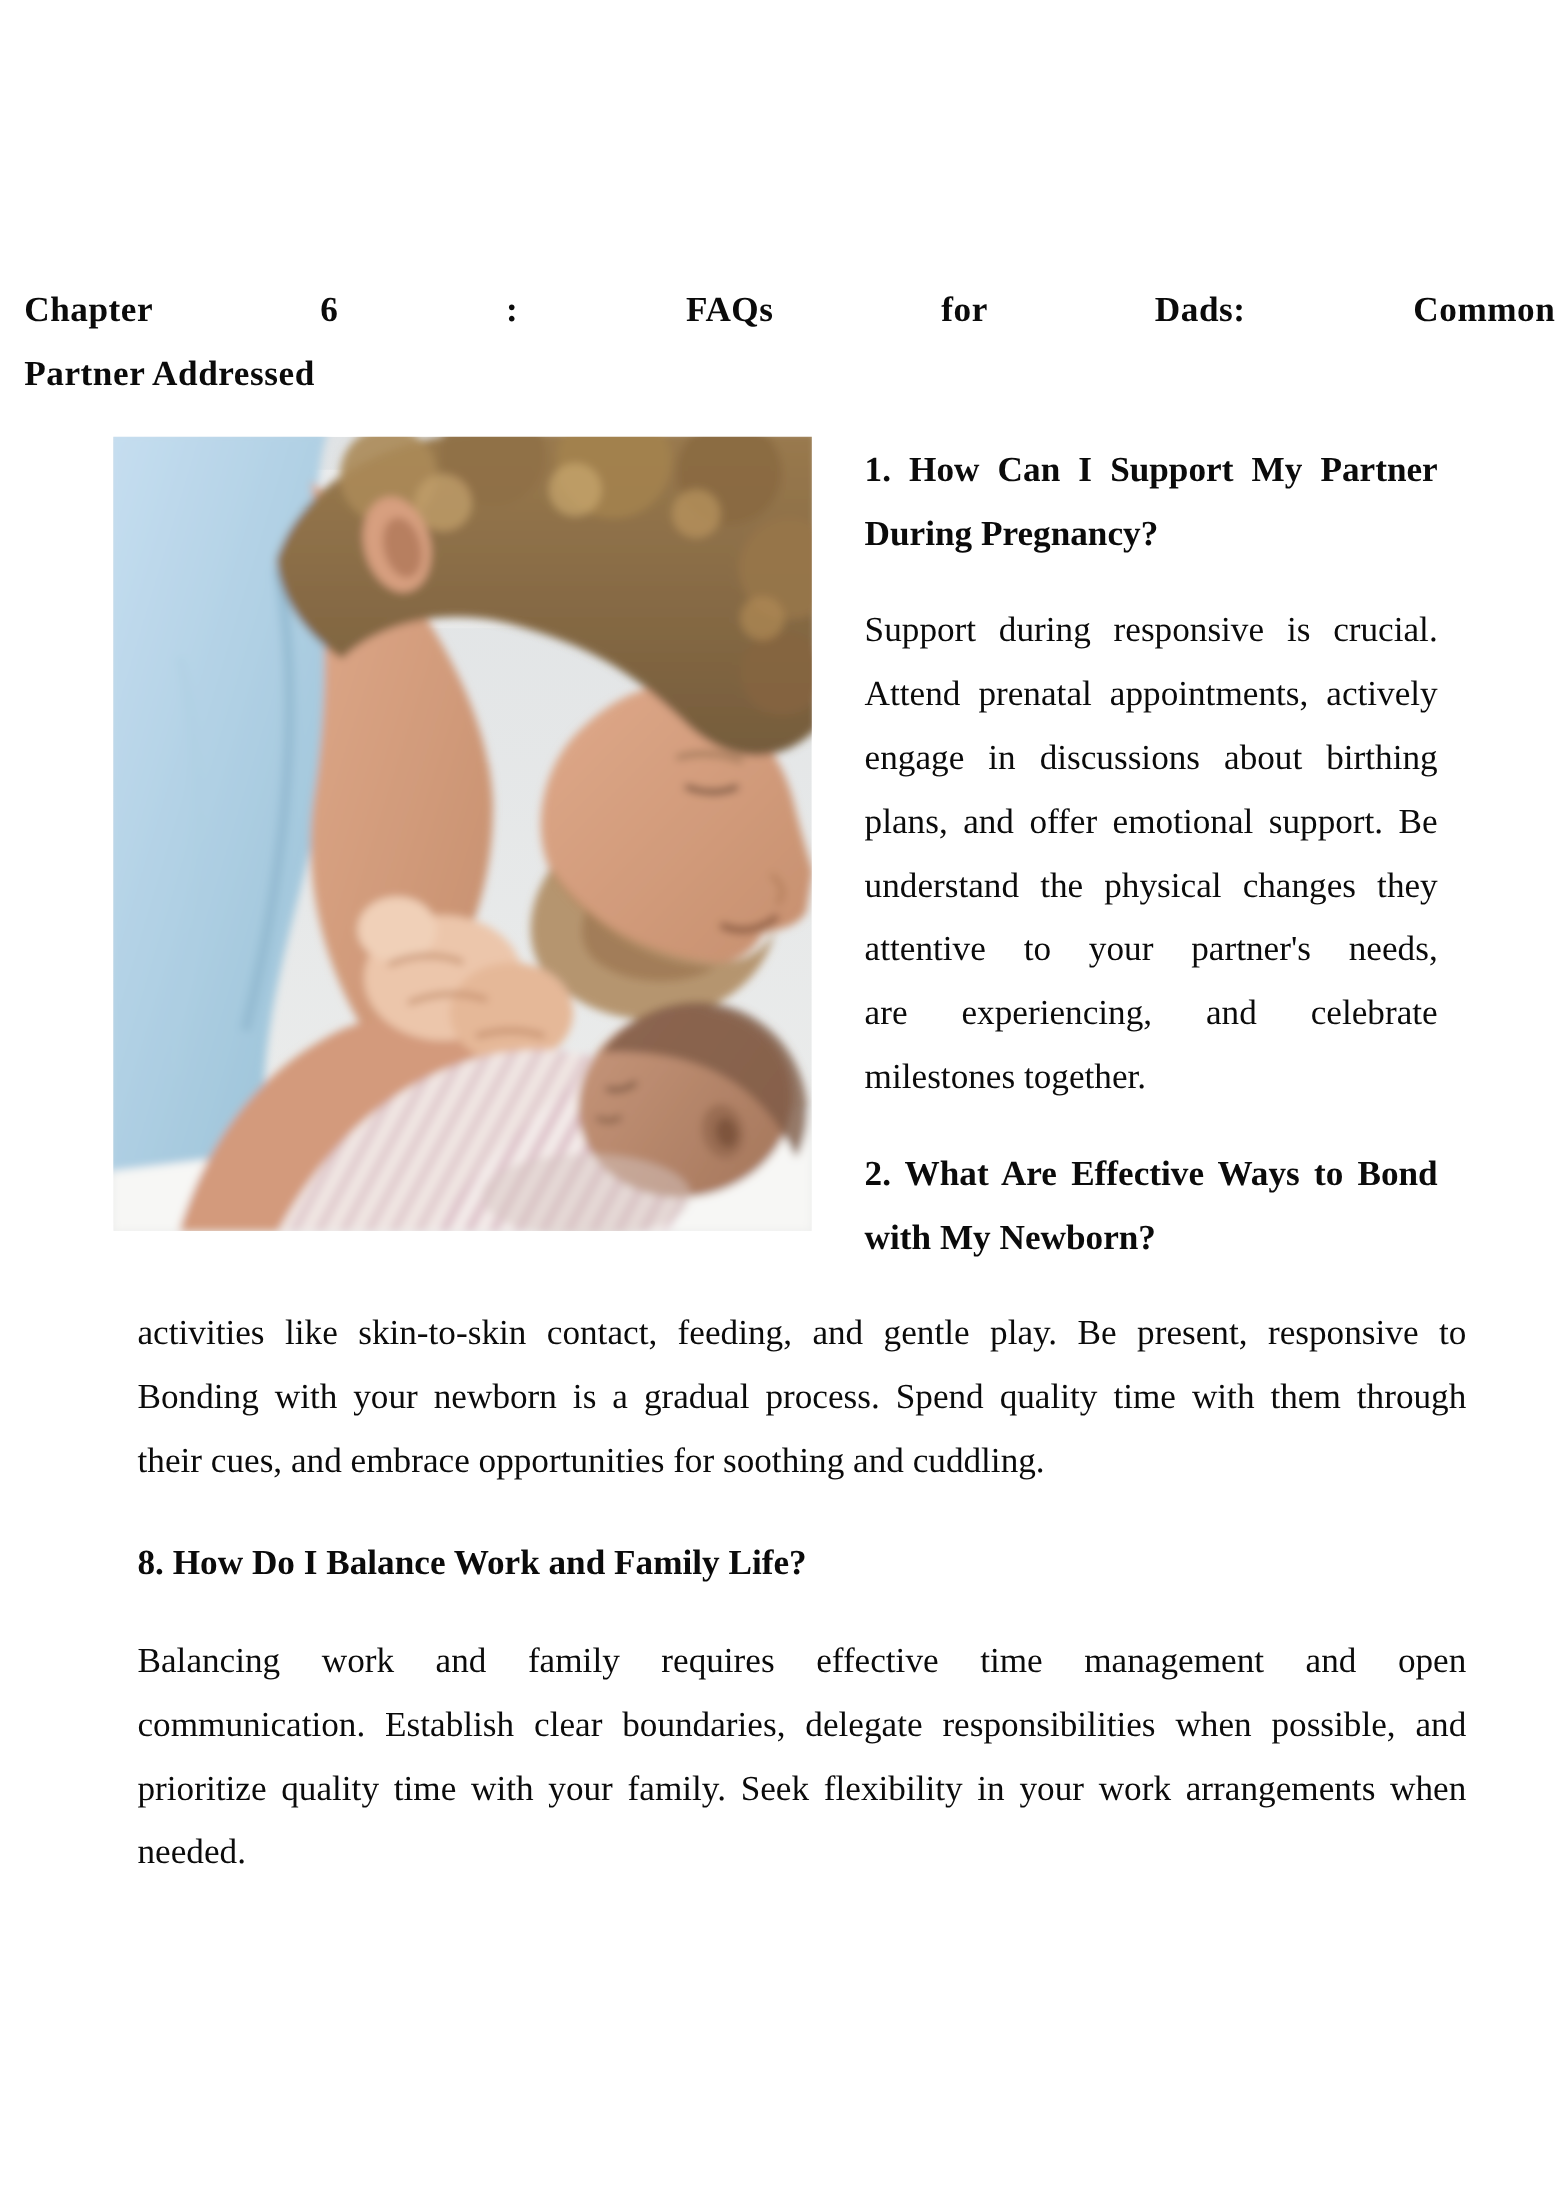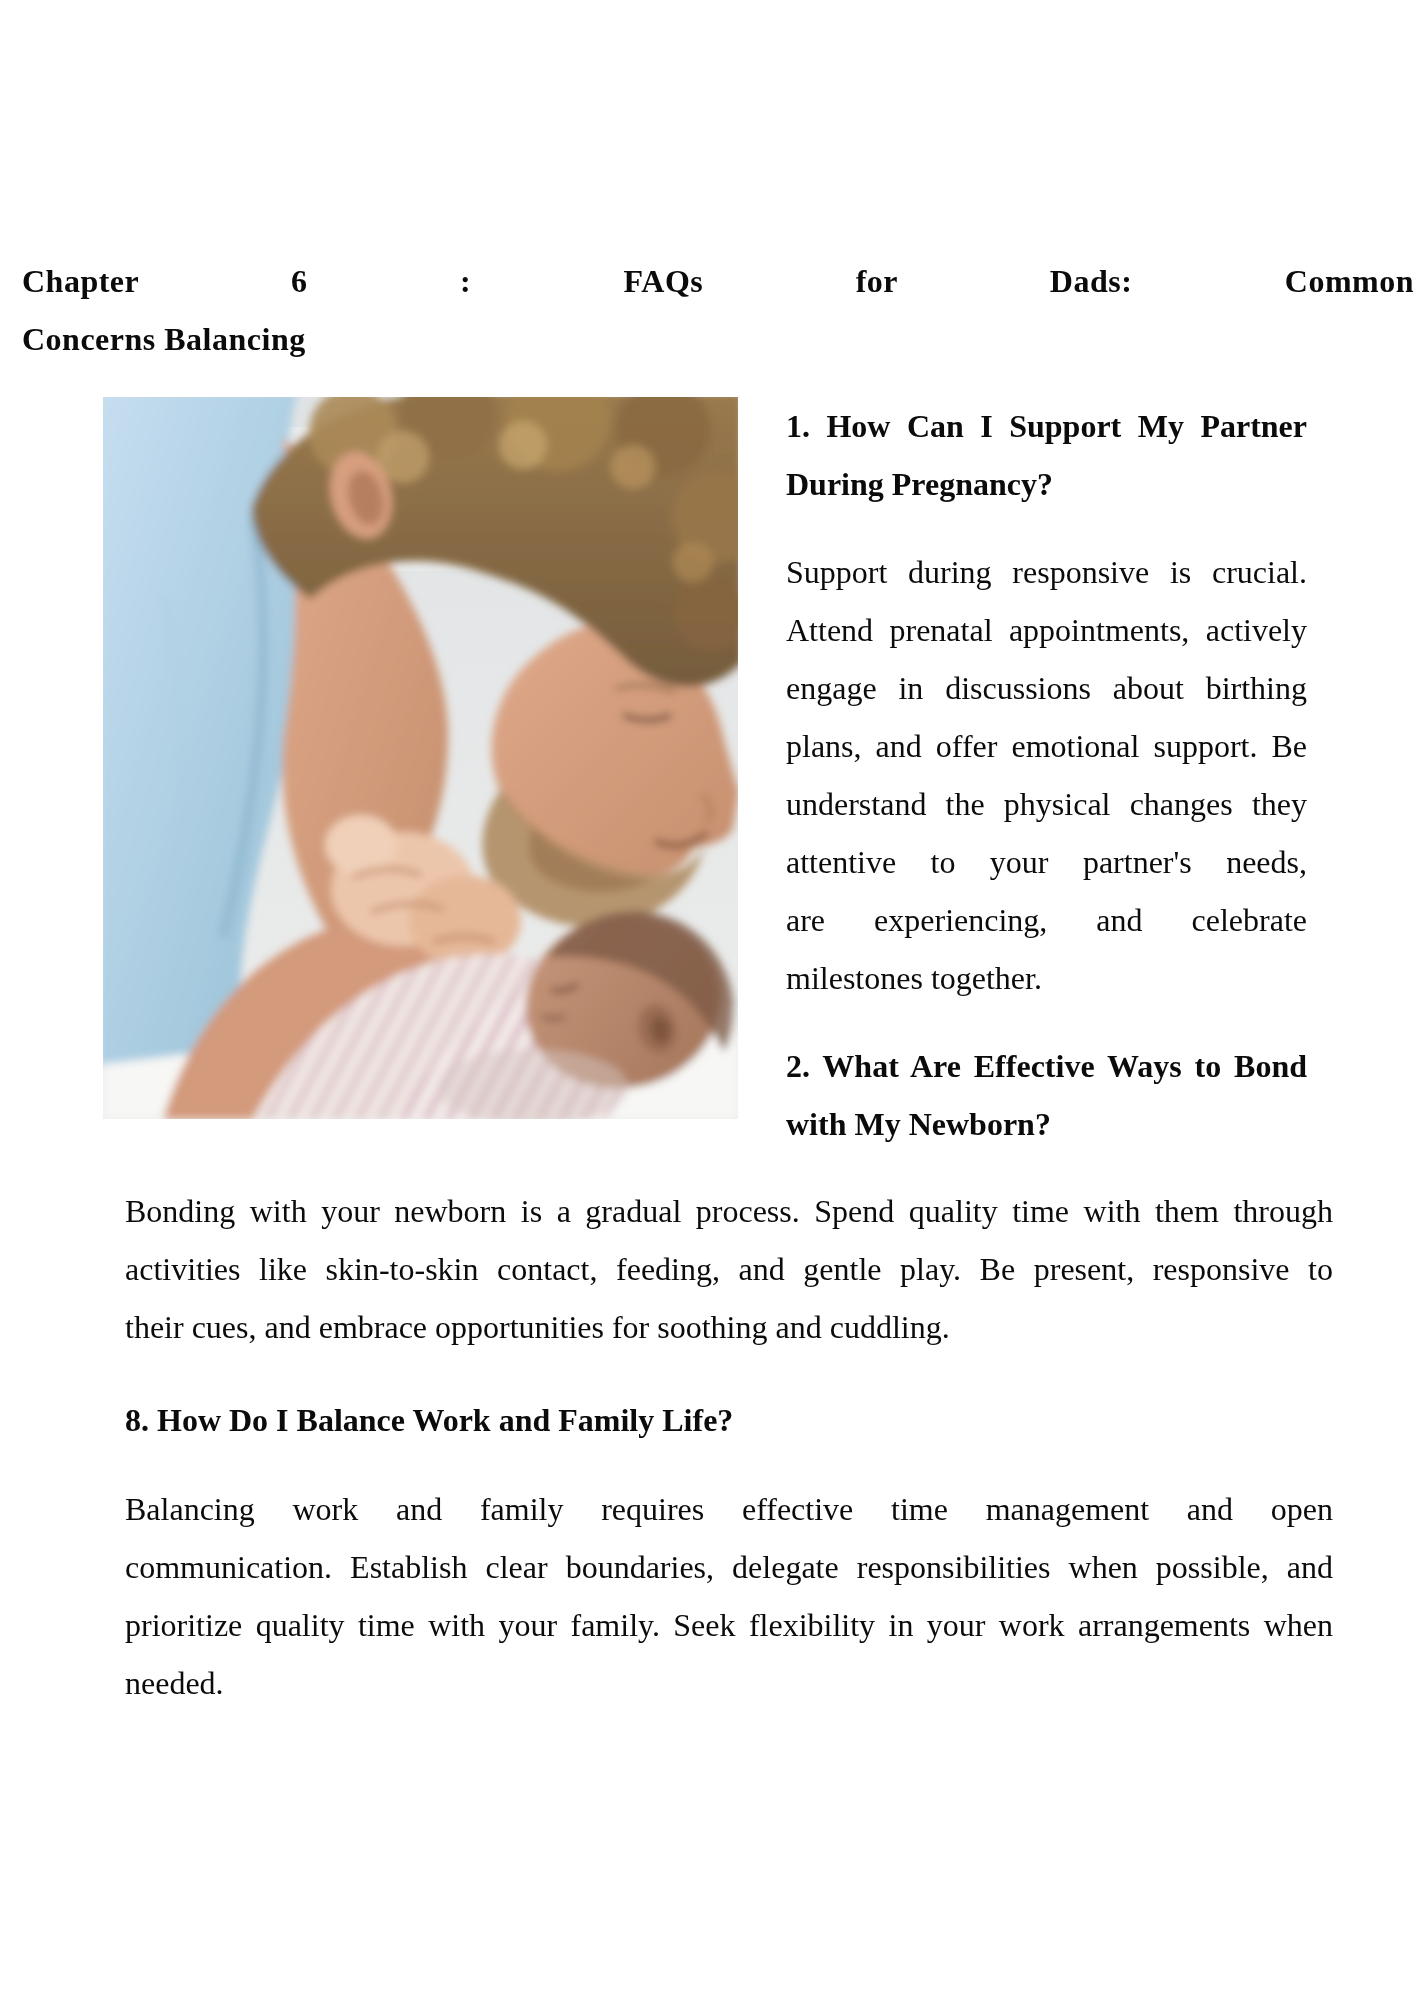--- a/index.html
+++ b/index.html
@@ -45,21 +45,21 @@
   .h3 { margin-top: 35px; }
   .p3 { margin-top: 31px; }
 </style>
 </head>
 <body>
 
 <div class="page">
 
   <div class="title jblock">
       <div class="jline">Chapter 6 : FAQs for Dads: Common</div>
-      <div class="jline">Concerns Balancing</div>
+      <div class="jline">Partner Addressed</div>
     </div>
 
   <div class="content-row">
 
     <div class="photo-frame" role="img" aria-label="Father with curly hair and light blue shirt leaning over his newborn baby, holding the baby's hands">
       <svg viewBox="0 0 635 722" xmlns="http://www.w3.org/2000/svg">
         <defs>
           <linearGradient id="bgGrad" x1="0" y1="0" x2="0" y2="1">
             <stop offset="0" stop-color="#e0e3e5"></stop>
             <stop offset="1" stop-color="#ecedec"></stop>
@@ -172,22 +172,22 @@
           <div class="jline">milestones together.</div>
         </div>
       <div class="h jblock">
           <div class="jline">2. What Are Effective Ways to Bond</div>
           <div class="jline">with My Newborn?</div>
         </div>
     </div>
   </div>
 
   <div class="p jblock full p2">
+      <div class="jline">activities like skin-to-skin contact, feeding, and gentle play. Be present, responsive to</div>
       <div class="jline">Bonding with your newborn is a gradual process. Spend quality time with them through</div>
-      <div class="jline">activities like skin-to-skin contact, feeding, and gentle play. Be present, responsive to</div>
       <div class="jline">their cues, and embrace opportunities for soothing and cuddling.</div>
     </div>
 
   <div class="h jblock full h3">
       <div class="jline">8. How Do I Balance Work and Family Life?</div>
     </div>
 
   <div class="p jblock full p3">
       <div class="jline">Balancing work and family requires effective time management and open</div>
       <div class="jline">communication. Establish clear boundaries, delegate responsibilities when possible, and</div>

